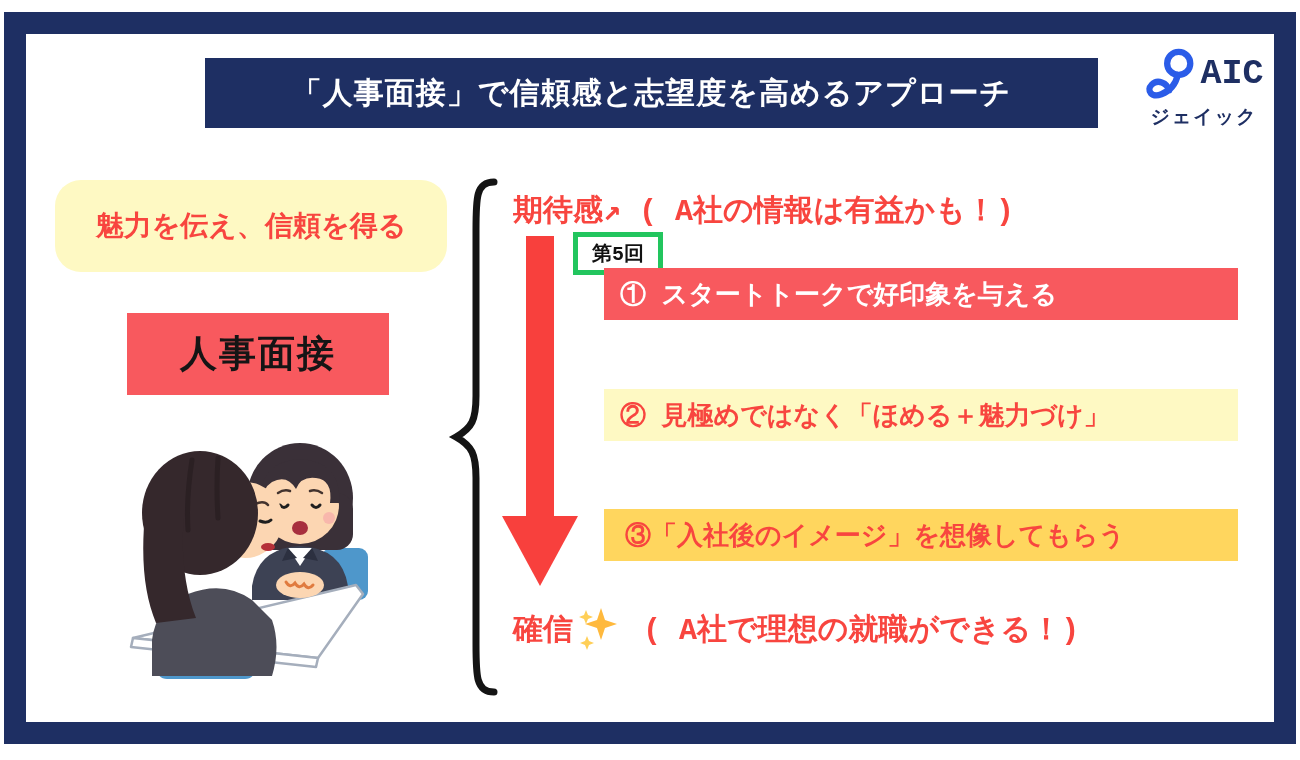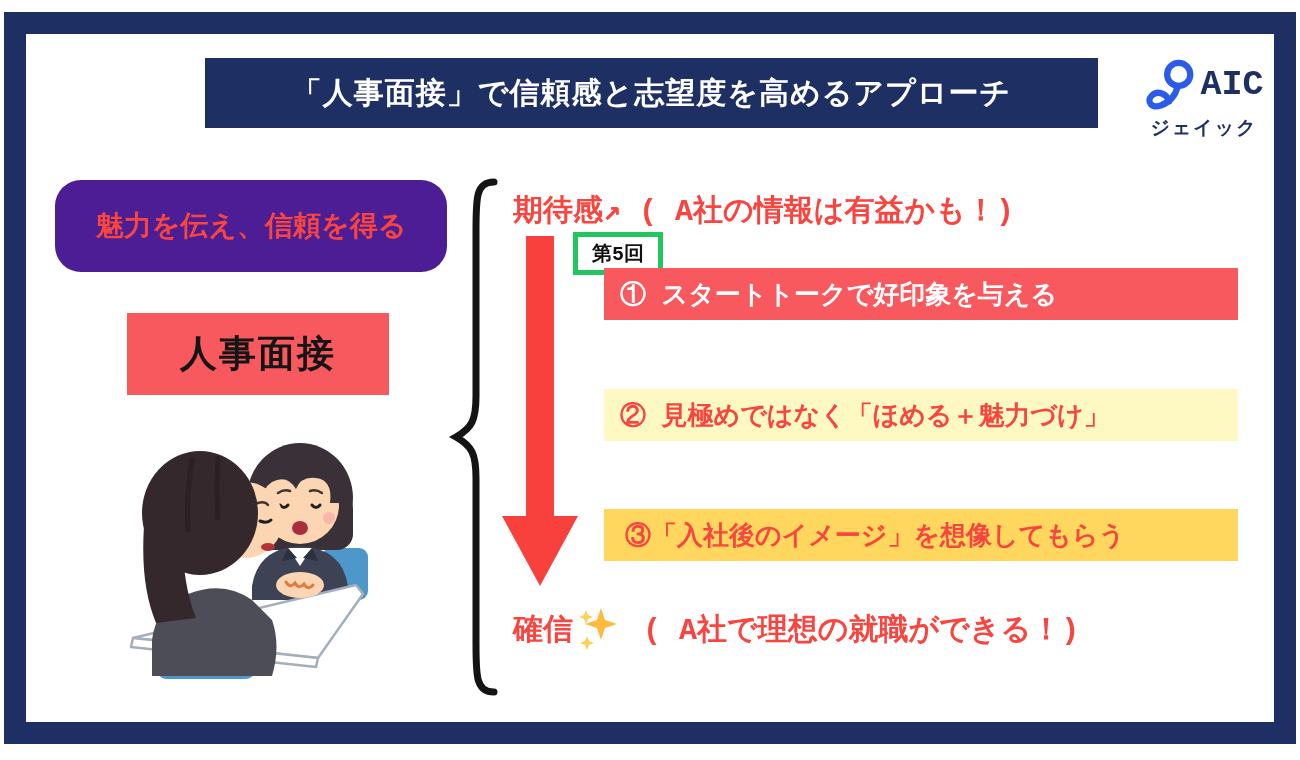--- a/index.html
+++ b/index.html
@@ -6,26 +6,26 @@
   .canvas{position:relative;width:1300px;height:760px;background:#ffffff;overflow:hidden;
           font-family:Liberation Mono, monospace;}
   
   .frame{position:absolute;left:4px;top:12px;width:1292px;height:732px;box-sizing:border-box;
          border:22px solid #1e2f63;background:transparent;}
   
   .title-bar{position:absolute;left:205px;top:58px;width:893px;height:70px;background:#1e2f63;
              display:flex;align-items:center;justify-content:center;}
   .title-bar span{color:#ffffff;font-size:30px;font-weight:bold;letter-spacing:1px;white-space:nowrap;}
   
-  .logo{position:absolute;left:1124px;top:46px;width:160px;text-align:center;margin-top:11px;}
+  .logo{position:absolute;left:1124px;top:46px;width:160px;text-align:center;}
   .logo-row{display:flex;align-items:center;justify-content:center;gap:2px;}
   .logo-word{color:#1e2f63;font-size:35px;font-weight:bold;letter-spacing:0px;}
   .logo-kana{color:#1e2f63;font-size:19px;font-weight:bold;letter-spacing:2px;margin-top:2px;white-space:nowrap;}
   
-  .goal-pill{position:absolute;left:55px;top:180px;width:392px;height:92px;background:#4c1d95;
+  .goal-pill{position:absolute;left:55px;top:180px;width:392px;height:92px;background:#fef9c3;
              border-radius:26px;display:flex;align-items:center;justify-content:center;}
   .goal-pill span{color:#f8453f;font-size:28px;font-weight:bold;white-space:nowrap;}
   .subject-box{position:absolute;left:127px;top:313px;width:262px;height:82px;background:#f8595e;
                display:flex;align-items:center;justify-content:center;}
   .subject-box span{color:#151515;font-size:37px;font-weight:bold;letter-spacing:2px;white-space:nowrap;}
   .illustration{position:absolute;left:100px;top:408px;}
   
   .brace{position:absolute;left:446px;top:176px;}
   .down-arrow{position:absolute;left:500px;top:236px;}
   

